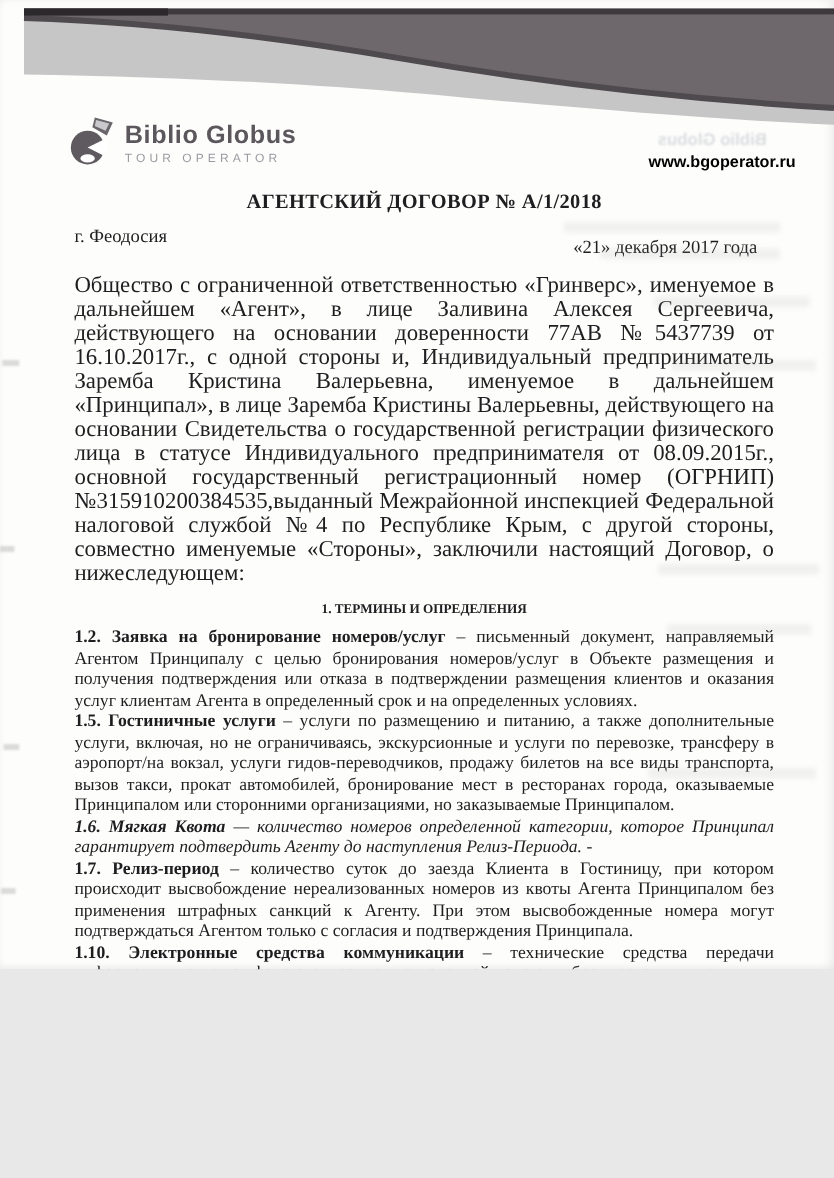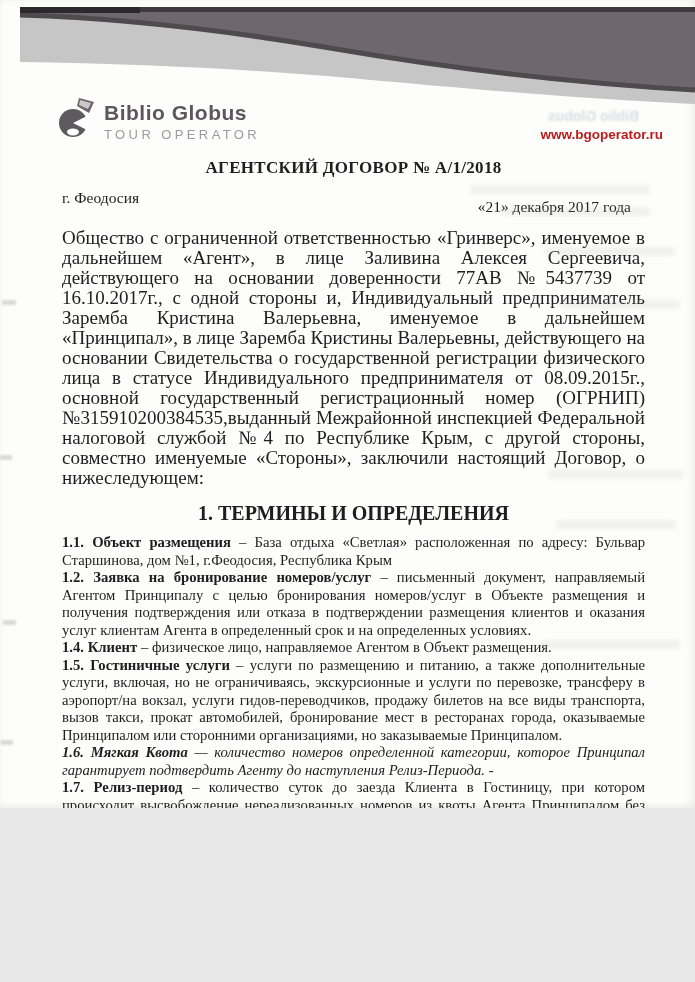--- a/index.html
+++ b/index.html
@@ -7,38 +7,38 @@
     position:relative; width:695px; height:808px; background:#fdfdfc;
     margin:0 auto; overflow:hidden;
     font-family:"Liberation Serif","DejaVu Serif",serif; color:#1e1e20;
     box-shadow:inset -4px 0 8px rgba(0,0,0,0.05), inset 0 -3px 6px rgba(0,0,0,0.04);
   }
   
   .swoosh{position:absolute;left:0;top:0;width:695px;height:118px;}
   .logo{position:absolute;left:58px;top:97px;display:flex;align-items:flex-start;gap:8px;}
   .logo-text-wrap{display:flex;flex-direction:column;margin-top:4px;}
   .brand-name{font-family:"Liberation Sans",sans-serif;font-weight:700;font-size:21px;letter-spacing:.5px;}
-  .brand-sub{font-family:"Liberation Sans",sans-serif;font-weight:400;font-size:13px;letter-spacing:3.4px;margin-top:2px;}
+  .brand-sub{font-family:"Liberation Sans",sans-serif;font-weight:400;font-size:10px;letter-spacing:3.4px;margin-top:2px;}
   .website{
     position:absolute;right:32px;top:127px;font-family:"Liberation Sans",sans-serif;
-    font-weight:600;font-size:13.5px;color:#b91c1c;
+    font-weight:600;font-size:13.5px;color:#000000;
   }
   .ghost-brand{
     position:absolute;left:548px;top:108px;font-family:"Liberation Sans",sans-serif;
     font-weight:700;font-size:14px;color:rgba(140,145,155,.30);filter:blur(1px);
     transform:scaleX(-1);
   }
   
   .content{position:absolute;left:62px;top:158px;width:583px;}
   .doc-title{text-align:center;font-weight:700;font-size:17px;letter-spacing:.3px;}
   .meta-row{position:relative;height:32px;margin-top:11px;}
   .meta-city{position:absolute;left:0;top:0;font-size:15.5px;}
   .meta-date{position:absolute;right:14px;top:9px;font-size:15.5px;}
   .intro{margin:7px 0 0 0;font-size:19px;line-height:20px;text-align:justify;}
-  .sec-heading{margin:14px 0 0 0;text-align:center;font-weight:700;font-size:20px;}
+  .sec-heading{margin:14px 0 0 0;text-align:center;font-weight:700;font-size:11px;}
   .terms{margin-top:9px;}
   .term{margin:0;font-size:14.7px;line-height:17.5px;text-align:justify;}
   .term b{font-weight:700;}
   .term.italic{font-style:italic;}
   
   .sig-block{position:absolute;font-family:"Liberation Sans",sans-serif;font-size:12.5px;color:#2b2b2d;}
   .sig-line{display:inline-block;border-bottom:1.2px solid #4a4a4c;height:11px;vertical-align:bottom;}
   .principal-block{left:62px;top:984px;}
   .principal-block .sig-line{width:122px;}
   .agent-block{left:326px;top:936px;}
@@ -92,26 +92,24 @@
     <div class="meta-row">
       <span class="meta-city">г. Феодосия</span>
       <span class="meta-date">«21» декабря 2017 года</span>
     </div>
 
     <p class="intro">Общество с ограниченной ответственностью «Гринверс», именуемое в дальнейшем «Агент», в лице Заливина Алексея Сергеевича, действующего на основании доверенности 77АВ №5437739 от 16.10.2017г., с одной стороны и, Индивидуальный предприниматель Заремба Кристина Валерьевна, именуемое в дальнейшем «Принципал», в лице Заремба Кристины Валерьевны, действующего на основании Свидетельства о государственной регистрации физического лица в статусе Индивидуального предпринимателя от 08.09.2015г., основной государственный регистрационный номер (ОГРНИП) №315910200384535,выданный Межрайонной инспекцией Федеральной налоговой службой №4 по Республике Крым, с другой стороны, совместно именуемые «Стороны», заключили настоящий Договор, о нижеследующем:</p>
 
     <div class="sec-heading">1. ТЕРМИНЫ И ОПРЕДЕЛЕНИЯ</div>
 
     <div class="terms">
-    <p class="term"><b class="tnum">1.1.</b> <b class="tterm">Объект размещения</b> <span class="tbody">– База отдыха «Светлая» расположенная по адресу: Бульвар Старшинова, дом №1, г.Феодосия, Республика Крым</span></p>
 
     <p class="term"><b class="tnum">1.2.</b> <b class="tterm">Заявка на бронирование номеров/услуг</b> <span class="tbody">– письменный документ, направляемый Агентом Принципалу с целью бронирования номеров/услуг в Объекте размещения и получения подтверждения или отказа в подтверждении размещения клиентов и оказания услуг клиентам Агента в определенный срок и на определенных условиях.</span></p>
 
 
-    <p class="term"><b class="tnum">1.4.</b> <b class="tterm">Клиент</b> <span class="tbody">– физическое лицо, направляемое Агентом в Объект размещения.</span></p>
 
     <p class="term"><b class="tnum">1.5.</b> <b class="tterm">Гостиничные услуги</b> <span class="tbody">– услуги по размещению и питанию, а также дополнительные услуги, включая, но не ограничиваясь, экскурсионные и услуги по перевозке, трансферу в аэропорт/на вокзал, услуги гидов-переводчиков, продажу билетов на все виды транспорта, вызов такси, прокат автомобилей, бронирование мест в ресторанах города, оказываемые Принципалом или сторонними организациями, но заказываемые Принципалом.</span></p>
 
     <p class="term italic"><b class="tnum">1.6.</b> <b class="tterm">Мягкая Квота</b> <span class="tbody">— количество номеров определенной категории, которое Принципал гарантирует подтвердить Агенту до наступления Релиз-Периода. -</span></p>
 
     <p class="term"><b class="tnum">1.7.</b> <b class="tterm">Релиз-период</b> <span class="tbody">– количество суток до заезда Клиента в Гостиницу, при котором происходит высвобождение нереализованных номеров из квоты Агента Принципалом без применения штрафных санкций к Агенту. При этом высвобожденные номера могут подтверждаться Агентом только с согласия и подтверждения Принципала.</span></p>
 
 
 
     <p class="term"><b class="tnum">1.10.</b> <b class="tterm">Электронные средства коммуникации</b> <span class="tbody">– технические средства передачи информации, такие как факс, электронная почта, онлайн системы бронирования и др.</span></p>

